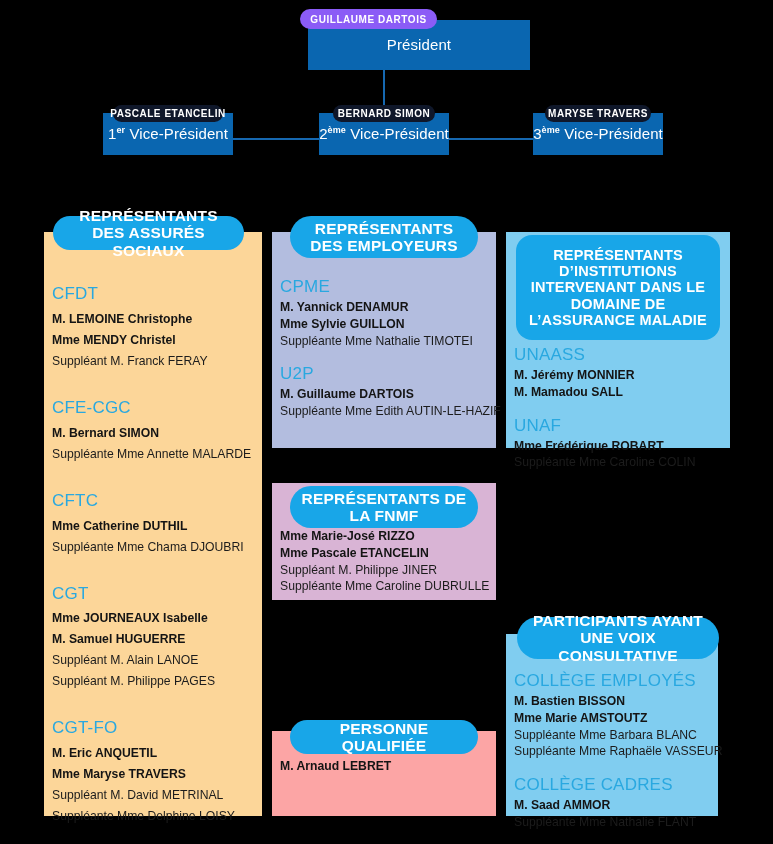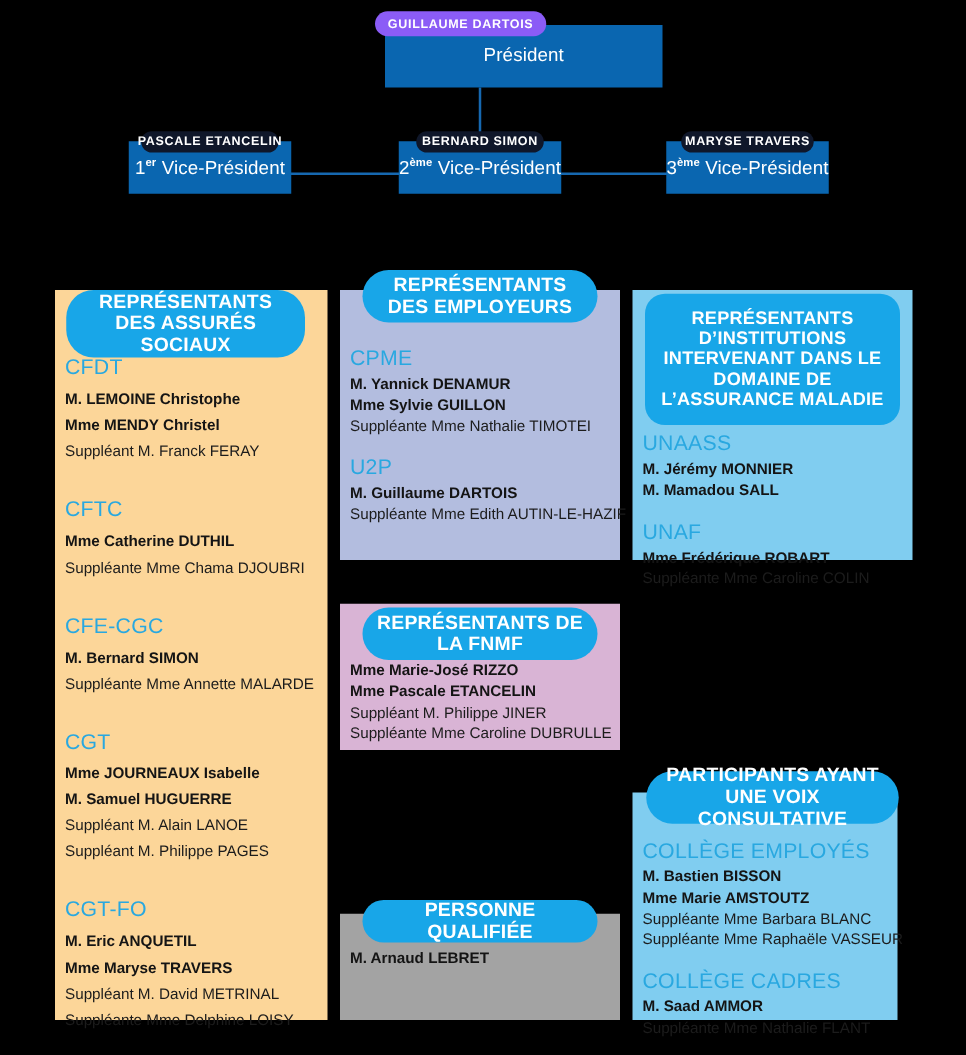--- a/index.html
+++ b/index.html
@@ -71,21 +71,21 @@
 
   
   .panel {
     position: absolute;
     box-sizing: border-box;
   }
   .panel-orange { background: #fcd699; }
   .panel-lavender { background: #b3bddf; }
   .panel-skyblue { background: #80cdf0; }
   .panel-pink { background: #d9b4d5; }
-  .panel-green { background: #a3a3a3; }
+  .panel-green { background: #fca5a5; }
 
   
   .panel-head {
     position: absolute;
     background: #18a6e8;
     border-radius: 22px;
     color: #ffffff;
     font-size: 15.5px;
     font-weight: 700;
     line-height: 1.12;
@@ -172,46 +172,46 @@
 
   <div class="panel panel-orange" style="left:44px; top:232px; width:218px; height:584px;">
     <div class="panel-body loose" style="top:48px; padding:0 8px;">
         <div class="group">
           <div class="group-label">CFDT</div>
           <div class="member">M. LEMOINE Christophe</div>
           <div class="member">Mme MENDY Christel</div>
           <div class="suppleant">Suppléant M. Franck FERAY</div>
         </div>
         <div class="group">
+          <div class="group-label">CFE-CGC</div>
+          <div class="member">M. Bernard SIMON</div>
+          <div class="suppleant">Suppléante Mme Annette MALARDE</div>
+        </div>
+        <div class="group">
           <div class="group-label">CFTC</div>
           <div class="member">Mme Catherine DUTHIL</div>
           <div class="suppleant">Suppléante Mme Chama DJOUBRI</div>
-        </div>
-        <div class="group">
-          <div class="group-label">CFE-CGC</div>
-          <div class="member">M. Bernard SIMON</div>
-          <div class="suppleant">Suppléante Mme Annette MALARDE</div>
         </div>
         <div class="group">
           <div class="group-label">CGT</div>
           <div class="member">Mme JOURNEAUX Isabelle</div>
           <div class="member">M. Samuel HUGUERRE</div>
           <div class="suppleant">Suppléant M. Alain LANOE</div>
           <div class="suppleant">Suppléant M. Philippe PAGES</div>
         </div>
         <div class="group">
           <div class="group-label">CGT-FO</div>
           <div class="member">M. Eric ANQUETIL</div>
           <div class="member">Mme Maryse TRAVERS</div>
           <div class="suppleant">Suppléant M. David METRINAL</div>
           <div class="suppleant">Suppléante Mme Delphine LOISY</div>
         </div>
       </div>
   </div>
-  <div class="panel-head" style="left:53px; top:216px; width:191px; height:54px;margin-top:16px;">REPRÉSENTANTS DES ASSURÉS SOCIAUX</div>
+  <div class="panel-head" style="left:53px; top:216px; width:191px; height:34px;">REPRÉSENTANTS DES ASSURÉS SOCIAUX</div>
 
   <div class="panel panel-lavender" style="left:272px; top:232px; width:224px; height:216px;">
     <div class="panel-body" style="top:44px; padding:0 8px;">
         <div class="group">
           <div class="group-label">CPME</div>
           <div class="member">M. Yannick DENAMUR</div>
           <div class="member">Mme Sylvie GUILLON</div>
           <div class="suppleant">Suppléante Mme Nathalie TIMOTEI</div>
         </div>
         <div class="group">

